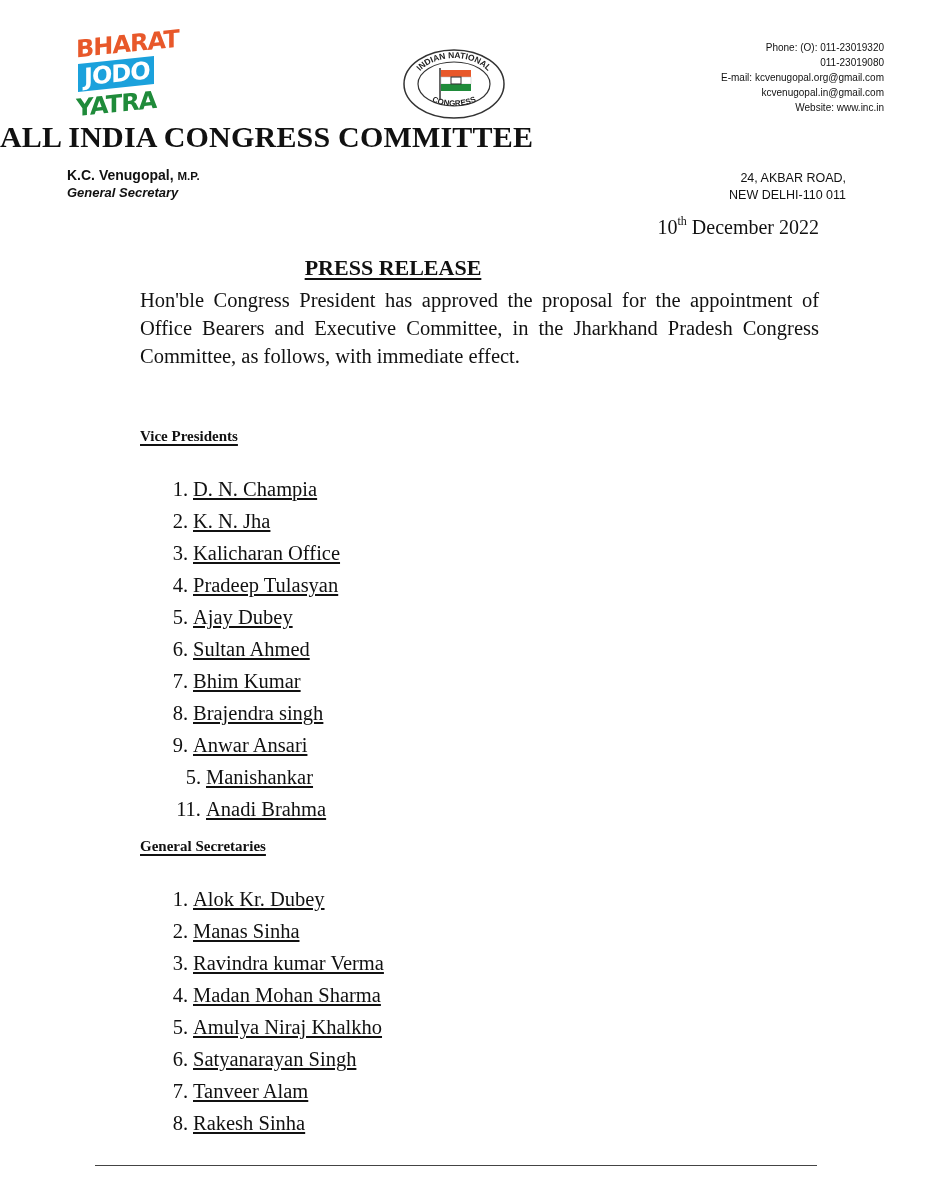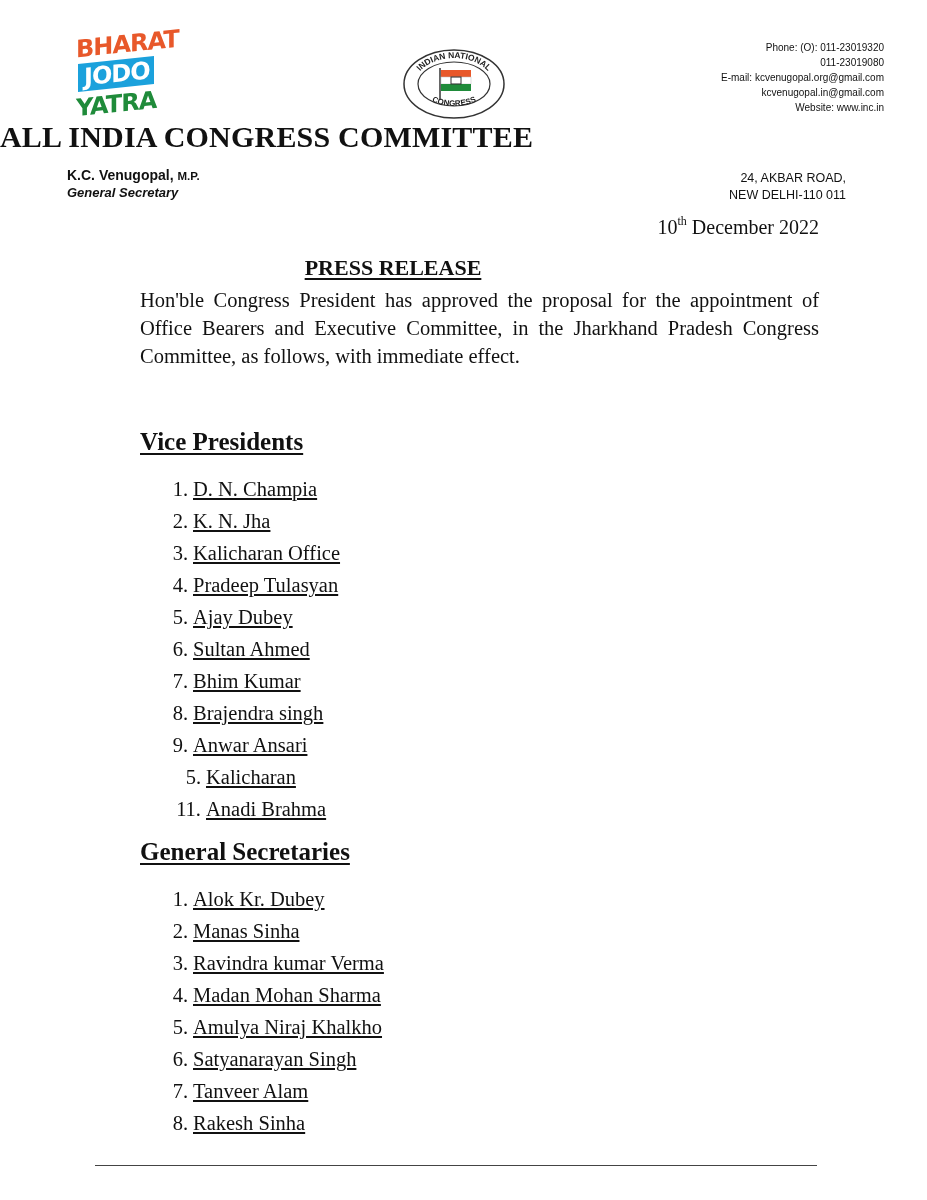--- a/index.html
+++ b/index.html
@@ -28,21 +28,21 @@
 
   .address { right: 81px; top: 170px; text-align: right; font-family: "Liberation Sans", sans-serif; font-size: 12.5px; line-height: 17px; }
 
   .date { right: 108px; top: 216px; font-family: "Liberation Serif", serif; font-size: 20px; }
   .date sup { font-size: 12px; vertical-align: 9px; line-height: 0; }
 
   .pr-title { left: 0; width: 786px; top: 255px; text-align: center; font-family: "Liberation Serif", serif; font-weight: bold; font-size: 22px; text-decoration: underline; text-decoration-thickness: 2px; text-underline-offset: 3px; }
 
   .intro { left: 140px; width: 679px; top: 286px; font-family: "Liberation Serif", serif; font-size: 20.5px; line-height: 28px; text-align: justify; }
 
-  .section-heading { font-family: "Liberation Serif", serif; font-weight: bold; font-size: 25px; text-decoration: underline; text-decoration-thickness: 2px; text-underline-offset: 3px; }
+  .section-heading { font-family: "Liberation Serif", serif; font-weight: bold; font-size: 15px; text-decoration: underline; text-decoration-thickness: 2px; text-underline-offset: 3px; }
   .h-vp { left: 140px; top: 428px; }
   .h-gs { left: 140px; top: 838px; }
 
   .list { margin: 4px; padding: 0; list-style: none; font-family: "Liberation Serif", serif; font-size: 20.5px; text-decoration: underline; }
   .list li { height: 32px; line-height: 32px; white-space: nowrap; }
   .list .num { display: inline-block; width: 27px; text-align: right; margin-right: 0; }
   .list .num.wide { width: 40px; }
   .list .nm { padding-left: 5px; }
   .list-vp { left: 157px; top: 469px; }
   .list-gs { left: 157px; top: 879px; }
@@ -117,21 +117,21 @@
 <ol class="abs list list-vp">
     <li><span class="num">1.</span><span class="nm">D. N. Champia</span></li>
     <li><span class="num">2.</span><span class="nm">K. N. Jha</span></li>
     <li><span class="num">3.</span><span class="nm">Kalicharan Office</span></li>
     <li><span class="num">4.</span><span class="nm">Pradeep Tulasyan</span></li>
     <li><span class="num">5.</span><span class="nm">Ajay Dubey</span></li>
     <li><span class="num">6.</span><span class="nm">Sultan Ahmed</span></li>
     <li><span class="num">7.</span><span class="nm">Bhim Kumar</span></li>
     <li><span class="num">8.</span><span class="nm">Brajendra singh</span></li>
     <li><span class="num">9.</span><span class="nm">Anwar Ansari</span></li>
-    <li><span class="num wide">5.</span><span class="nm">Kalicharan</span></li>
+    <li><span class="num wide">5.</span><span class="nm">Manishankar</span></li>
     <li><span class="num wide">11.</span><span class="nm">Anadi Brahma</span></li>
   </ol>
 
 <div class="abs section-heading h-gs">General Secretaries</div>
 <ol class="abs list list-gs">
     <li><span class="num">1.</span><span class="nm">Alok Kr. Dubey</span></li>
     <li><span class="num">2.</span><span class="nm">Manas Sinha</span></li>
     <li><span class="num">3.</span><span class="nm">Ravindra kumar Verma</span></li>
     <li><span class="num">4.</span><span class="nm">Madan Mohan Sharma</span></li>
     <li><span class="num">5.</span><span class="nm">Amulya Niraj Khalkho</span></li>

